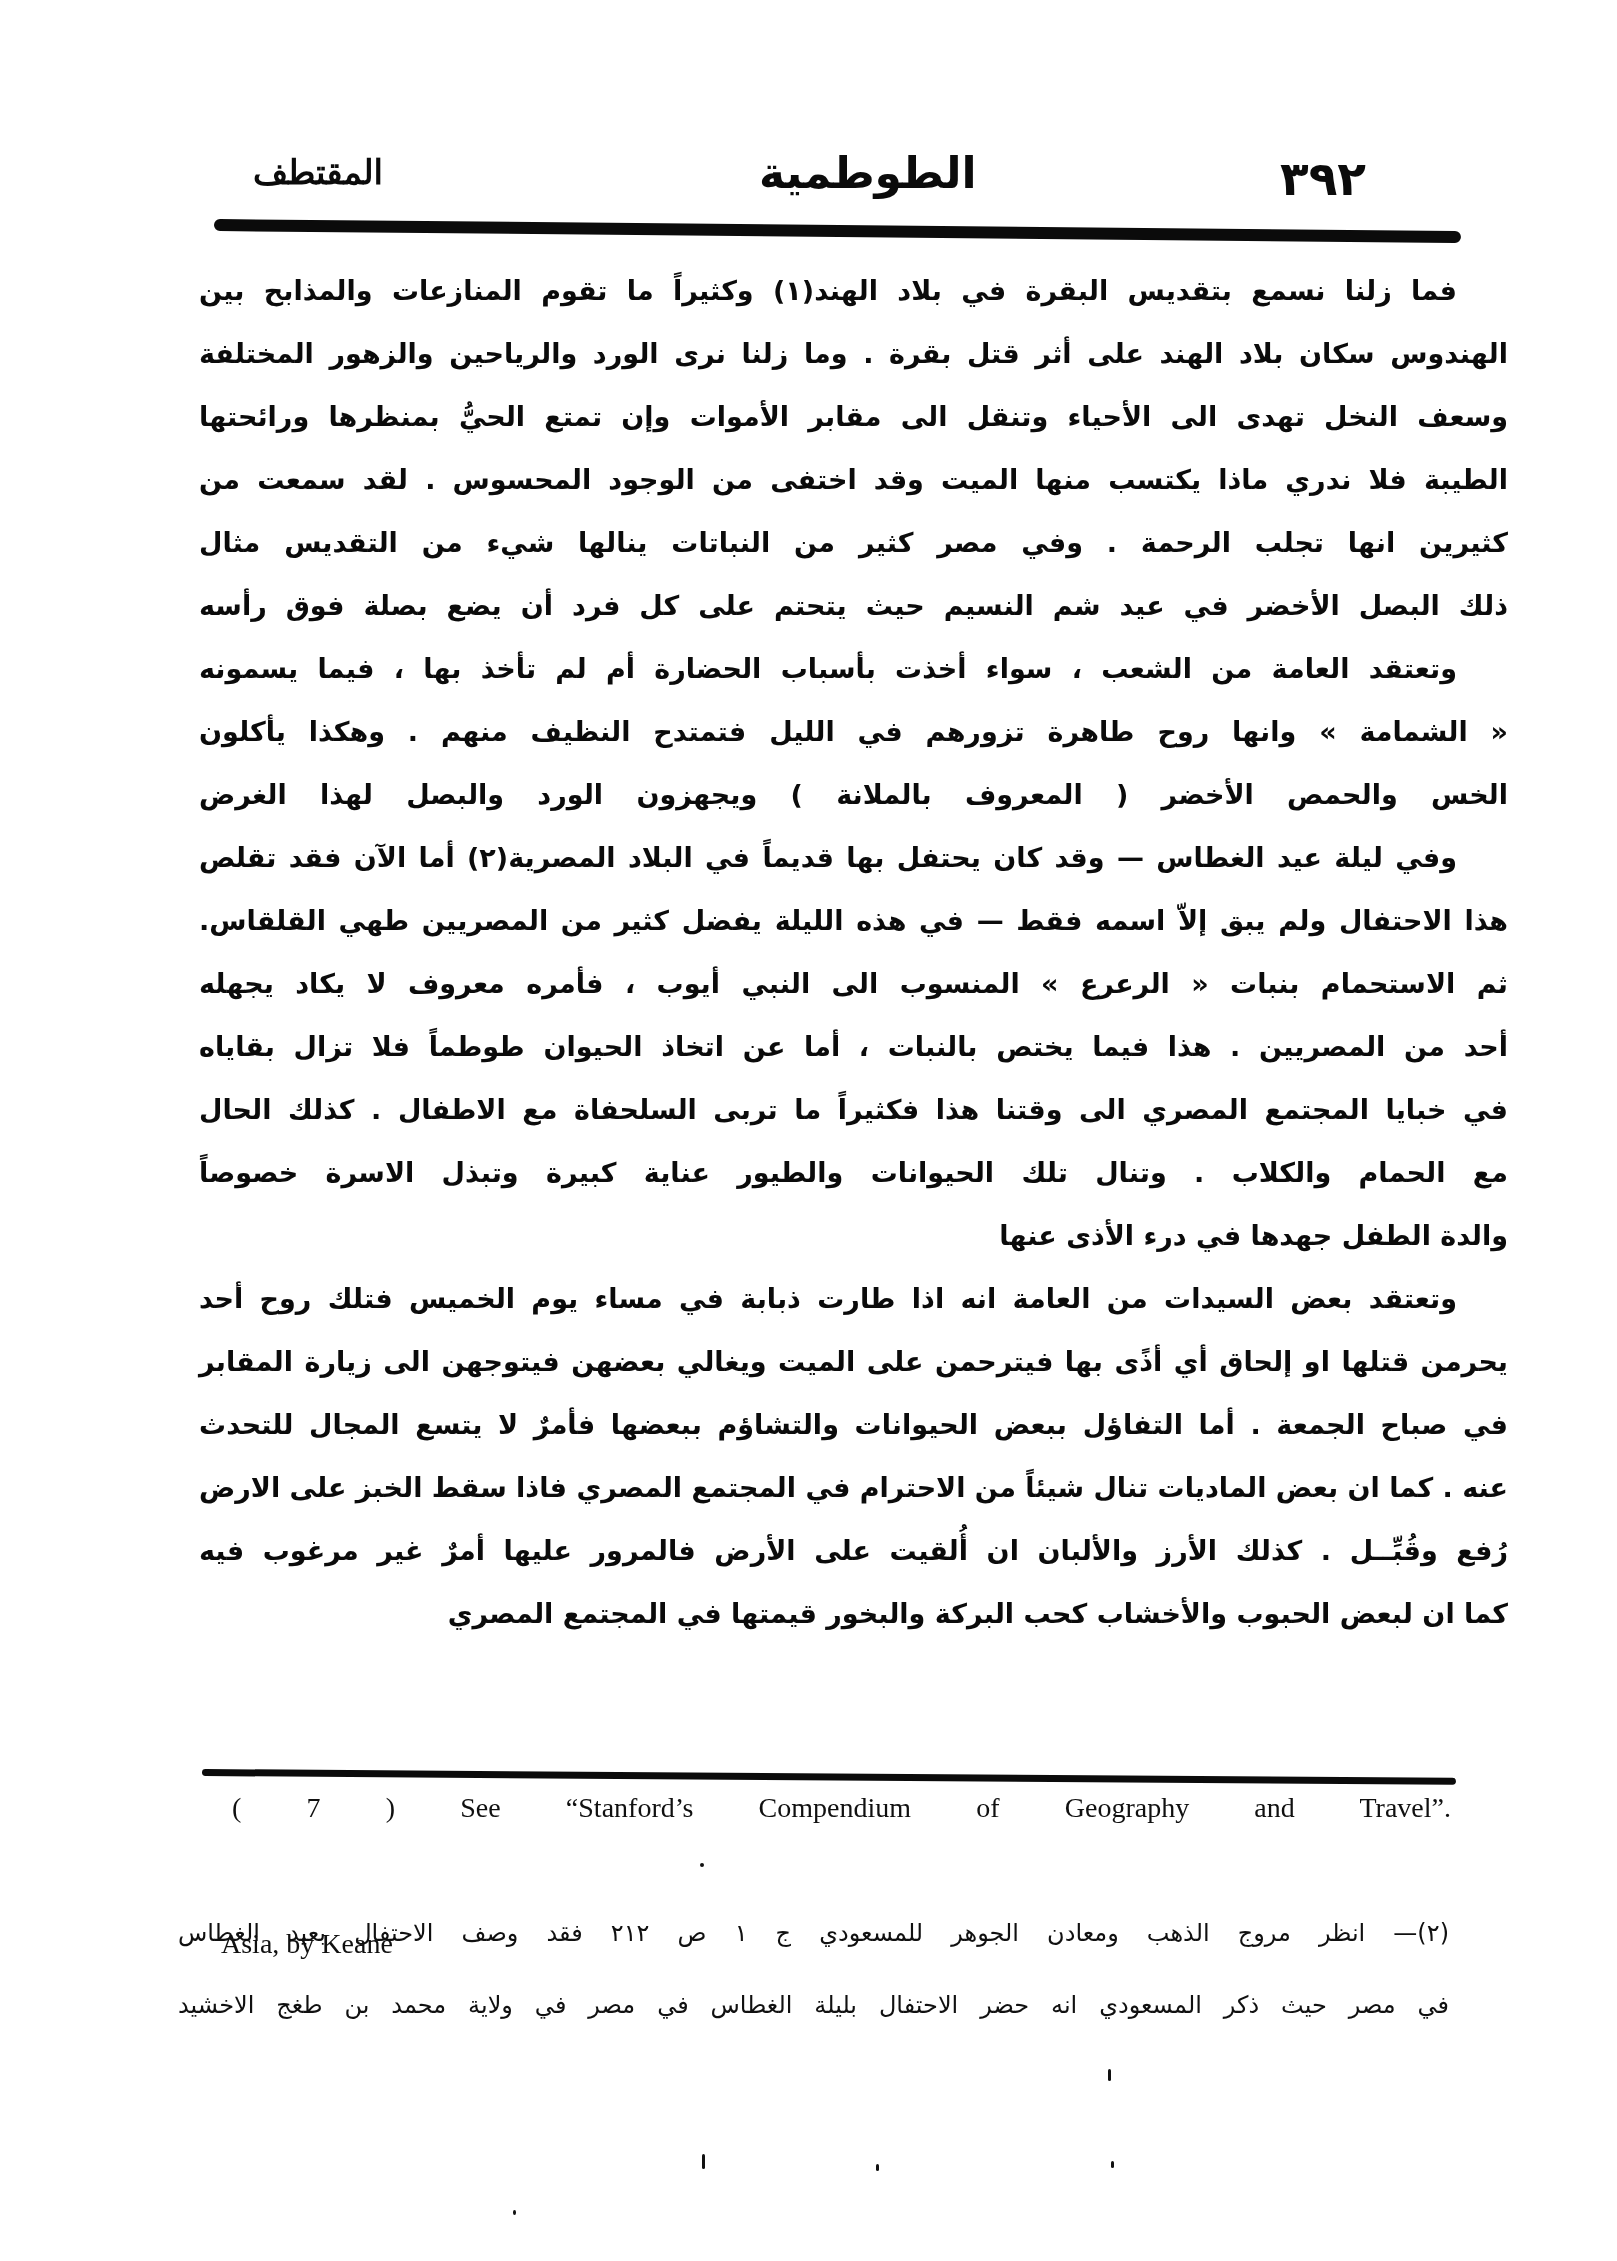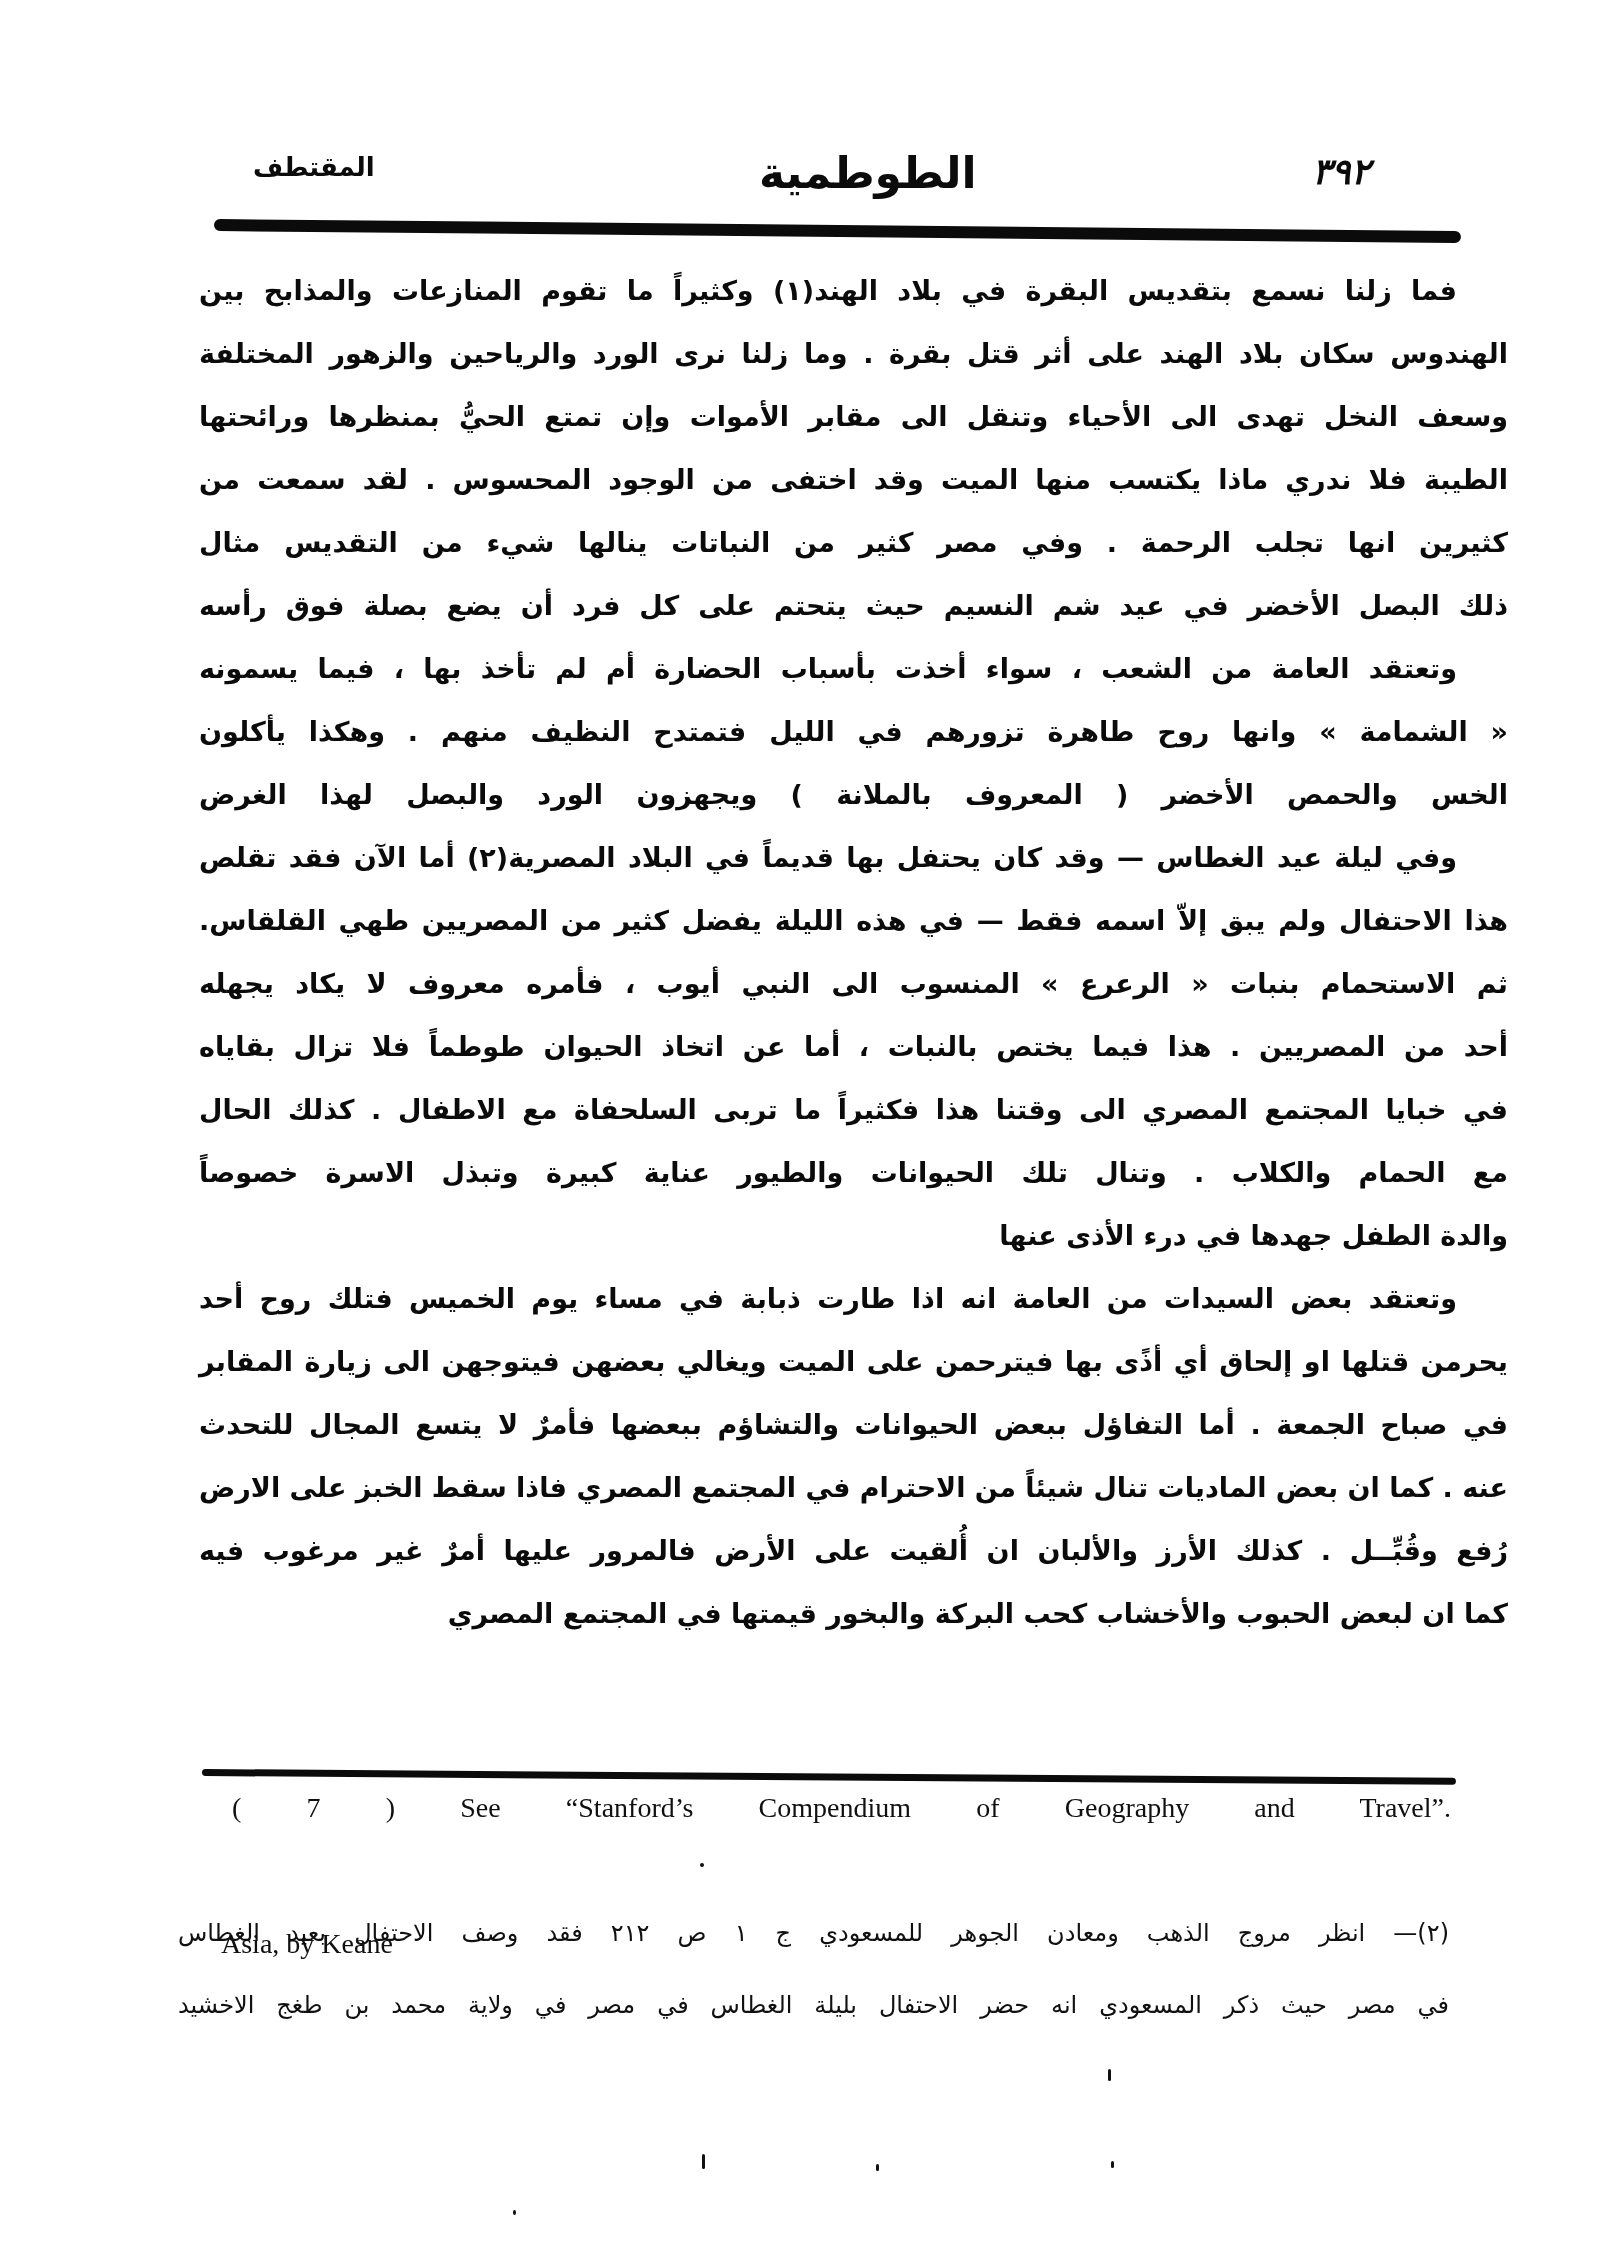--- a/index.html
+++ b/index.html
@@ -18,32 +18,32 @@
 
   
   .running-head span {
     position: absolute;
     font-weight: bold;
     white-space: nowrap;
   }
   .journal-name {
     left: 253px;
     top: 152px;
-    font-size: 26px;
+    font-size: 34px;
+    font-family: Liberation Serif, serif;
   }
   .article-title {
     left: 759px;
     top: 147px;
     font-size: 44px;
   }
   .page-number {
-    left: 1312px;
+    left: 1280px;
     top: 151px;
-    font-size: 36px;
-    font-style: italic;
+    font-size: 47px;
   }
 
   
   .top-rule {
     position: absolute;
     left: 214px;
     top: 219px;
     width: 1247px;
     height: 11.5px;
     background: #0b0b0b;

